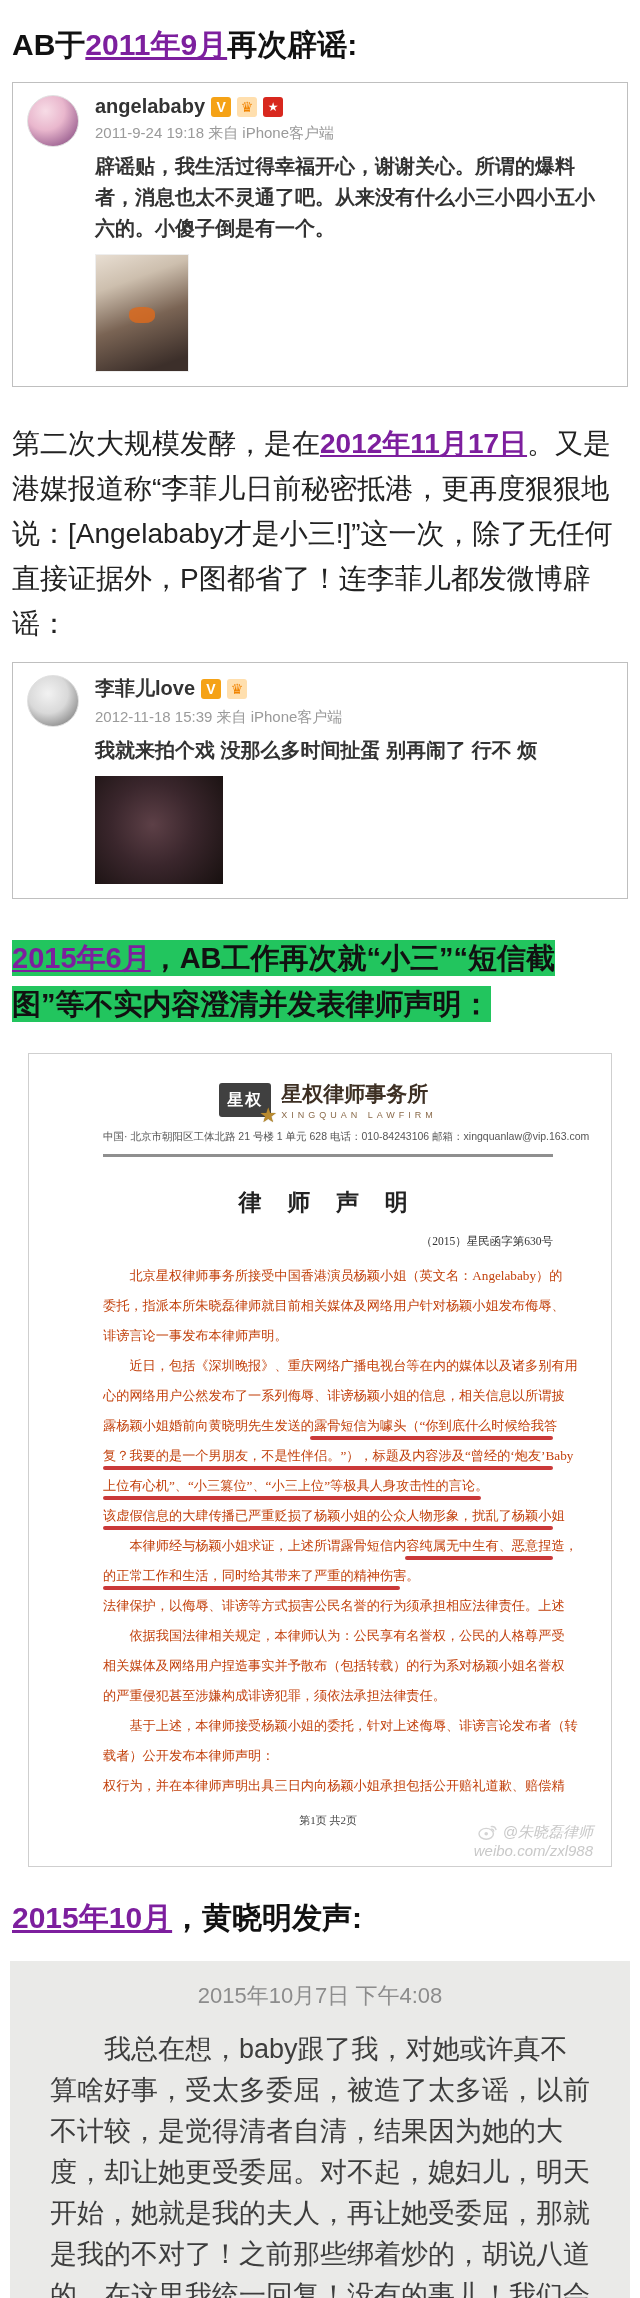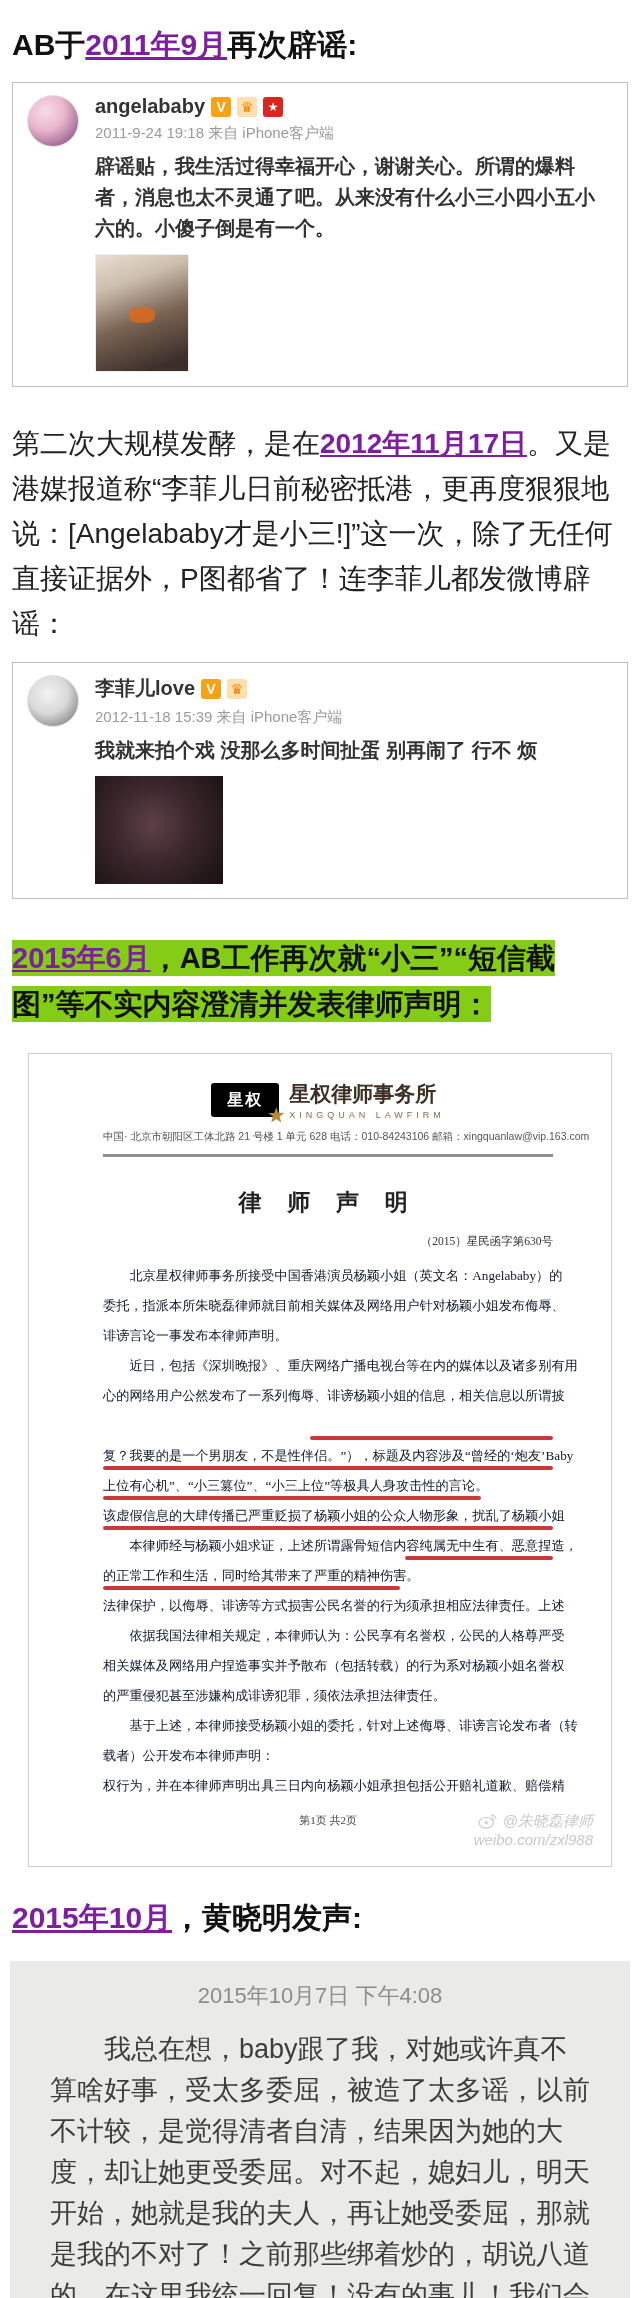--- a/index.html
+++ b/index.html
@@ -29,45 +29,45 @@
   .wb-time{font-size:15px;color:#9a9a9a;margin-top:6px;}
   .wb-text{font-size:20px;color:#333;line-height:31px;margin-top:8px;font-weight:bold;}
   .wb-photo1{width:92px;height:116px;margin-top:10px;border:1px solid #eee;
     background:linear-gradient(160deg,#e8ded2 0%,#cdbfae 25%,#7a6454 55%,#3c2f2a 90%),#8a7364;}
   .wb-photo1 .scarf{width:26px;height:16px;background:#d96a1e;border-radius:40%;margin:52px auto 0 auto;opacity:.85;}
   .wb-photo2{width:128px;height:108px;margin-top:10px;
     background:radial-gradient(circle at 45% 45%,#5d4047 0%,#3a262c 45%,#17100f 100%);}
 
   
   .yellow-wrap{margin:36px 14px 0 12px;font-size:29px;font-weight:600;line-height:46px;color:#111;}
-  .yellow-wrap .hl{background:#84cc16;padding:2px 0;box-decoration-break:clone;-webkit-box-decoration-break:clone;}
+  .yellow-wrap .hl{background:#22c55e;padding:2px 0;box-decoration-break:clone;-webkit-box-decoration-break:clone;}
 
   
   .doc{margin:26px 28px 0 28px;background:#fff;border:1px solid #cfcfcf;position:relative;
        padding:26px 58px 26px 74px;height:760px;}
   .doc-logo-row{display:flex;align-items:center;justify-content:center;gap:10px;}
-  .logo-mark{position:relative;width:68px;height:34px;background:#000000;border-radius:3px;
+  .logo-mark{position:relative;width:52px;height:34px;background:#404040;border-radius:3px;
      display:flex;align-items:center;justify-content:center;color:#fff;font-weight:bold;font-size:16px;letter-spacing:2px;}
   .logo-star{position:absolute;right:-8px;bottom:-10px;color:#b98a2f;font-size:20px;
      text-shadow:0 0 1px #7a5a1a;}
   .logo-names{text-align:left;}
   .logo-cn{font-family:"Liberation Serif","DejaVu Serif",serif;font-size:21px;font-weight:bold;color:#3d2f23;}
   .logo-en{font-size:9px;letter-spacing:4px;color:#8a6a4a;margin-top:2px;}
   .doc-address{font-size:10.5px;color:#555;text-align:right;margin-top:10px;white-space:nowrap;}
   .doc-rule{border:0;border-top:3px solid #8f8f8f;margin:10px 0 0 0;}
   .doc-title{font-family:"Liberation Serif","DejaVu Serif",serif;font-size:23px;font-weight:bold;color:#222;
      text-align:center;letter-spacing:10px;margin-top:30px;}
   .doc-ref{font-family:"Liberation Serif","DejaVu Serif",serif;font-size:11.5px;color:#333;text-align:right;margin-top:16px;}
   .doc-body{margin-top:12px;}
   .doc-line{position:relative;font-family:"Liberation Serif","DejaVu Serif",serif;
-     font-size:13.2px;color:#0f172a;height:30px;line-height:30px;white-space:nowrap;}
+     font-size:13.2px;color:#c2410c;height:30px;line-height:30px;white-space:nowrap;}
   .doc-line.ind{text-indent:2em;}
   .redline{position:absolute;bottom:1px;height:4px;background:#c62828;border-radius:2px;opacity:.92;}
   .doc-footer{font-family:"Liberation Serif","DejaVu Serif",serif;font-size:11px;color:#444;text-align:center;margin-top:12px;}
-  .doc-watermark{position:absolute;right:18px;bottom:17px;color:#c9c9c9;text-align:center;
+  .doc-watermark{position:absolute;right:18px;bottom:6px;color:#c9c9c9;text-align:center;
      font-size:15px;line-height:19px;font-style:italic;}
   .doc-watermark .wm-row{display:flex;align-items:center;justify-content:flex-end;gap:4px;}
   .wm-logo{width:22px;height:18px;opacity:.8;}
 
   
   .graybox{margin:22px 10px 0 10px;background:#eaeae8;padding:20px 40px 24px 40px;}
   .gb-time{font-size:22px;color:#8c8c8c;text-align:center;}
   .gb-text{font-size:27px;color:#3d3d3d;line-height:41px;margin-top:18px;text-indent:2em;}
 </style>
 </head>
@@ -135,21 +135,21 @@
     <hr class="doc-rule">
     <div class="doc-title">律 师 声 明</div>
     <div class="doc-ref">（2015）星民函字第630号</div>
 
     <div class="doc-body">
       <div class="doc-line ind"><span>北京星权律师事务所接受中国香港演员杨颖小姐（英文名：Angelababy）的</span></div>
       <div class="doc-line"><span>委托，指派本所朱晓磊律师就目前相关媒体及网络用户针对杨颖小姐发布侮辱、</span></div>
       <div class="doc-line"><span>诽谤言论一事发布本律师声明。</span></div>
       <div class="doc-line ind"><span>近日，包括《深圳晚报》、重庆网络广播电视台等在内的媒体以及诸多别有用</span></div>
       <div class="doc-line"><span>心的网络用户公然发布了一系列侮辱、诽谤杨颖小姐的信息，相关信息以所谓披</span></div>
-      <div class="doc-line">
+      <div class="doc-line"><span>露杨颖小姐婚前向黄晓明先生发送的露骨短信为噱头（“你到底什么时候给我答</span>
         <i class="redline" style="left:46%;right:0;"></i></div>
       <div class="doc-line"><span>复？我要的是一个男朋友，不是性伴侣。”），标题及内容涉及“曾经的‘炮友’Baby</span>
         <i class="redline" style="left:0;right:0;"></i></div>
       <div class="doc-line"><span>上位有心机”、“小三篡位”、“小三上位”等极具人身攻击性的言论。</span>
         <i class="redline" style="left:0;width:84%;"></i></div>
       <div class="doc-line"><span>该虚假信息的大肆传播已严重贬损了杨颖小姐的公众人物形象，扰乱了杨颖小姐</span>
         <i class="redline" style="left:0;right:0;"></i></div>
       <div class="doc-line ind"><span>本律师经与杨颖小姐求证，上述所谓露骨短信内容纯属无中生有、恶意捏造，</span>
         <i class="redline" style="left:67%;right:0;"></i></div>
       <div class="doc-line"><span>的正常工作和生活，同时给其带来了严重的精神伤害。</span>

